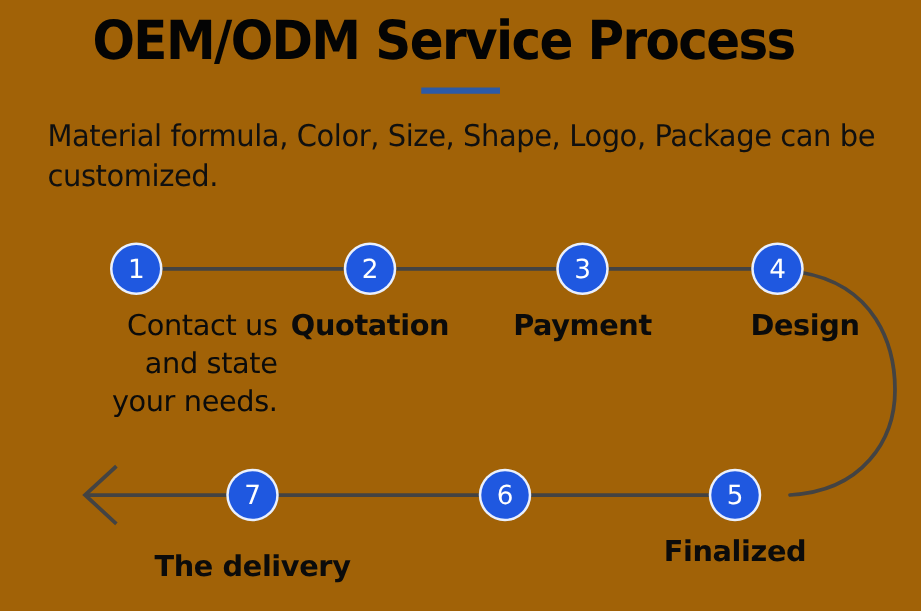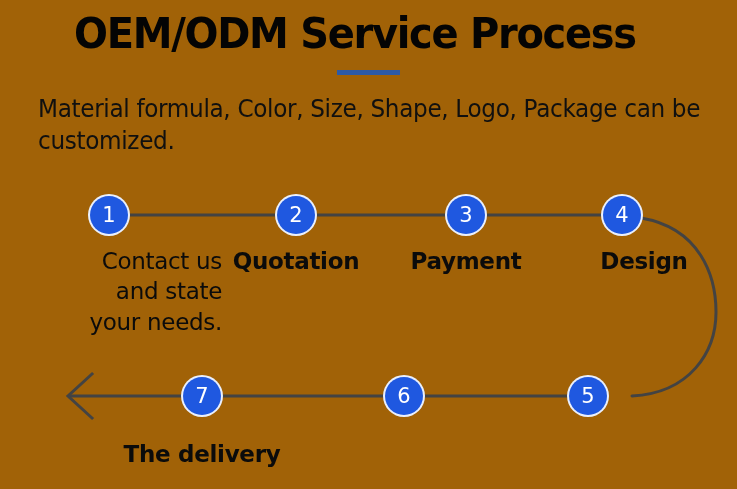--- a/index.html
+++ b/index.html
@@ -162,16 +162,17 @@
       <span class="node-num">7</span>
     </div>
 
     <div class="node-label label-left" style="left:32px; top:246px; width:190px;">Contact us
 and state
 your needs.</div>
     <div class="node-label label-center" style="left:296px; top:246px; width:240px;">Quotation</div>
     <div class="node-label label-center" style="left:466px; top:246px; width:230px;">Payment</div>
     <div class="node-label label-center" style="left:644px; top:246px; width:210px;">Design</div>
 
+    <div class="node-label label-center" style="left:588px; top:427px; width:230px;">Finalized</div>
     <div class="node-label label-center" style="left:202px; top:439px; width:260px;">The delivery</div>
 
   </div>
 </div>
 
 </body></html>

